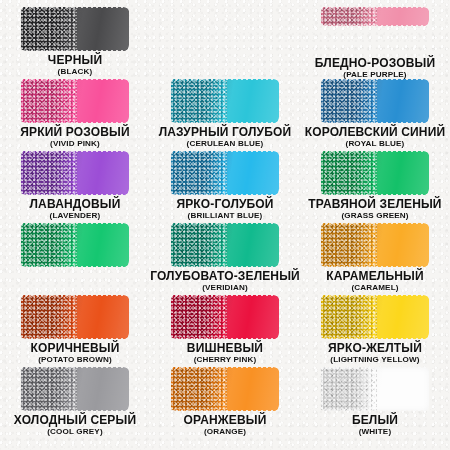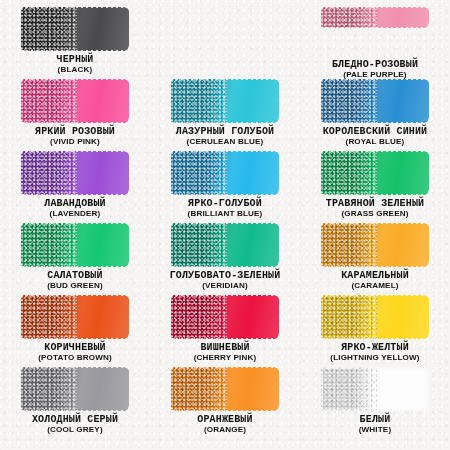--- a/index.html
+++ b/index.html
@@ -80,22 +80,22 @@
     -webkit-mask-image:repeating-linear-gradient(90deg,#000 0 2px,transparent 2px 5px);
     mask-image:repeating-linear-gradient(90deg,#000 0 2px,transparent 2px 5px);
     opacity:.85;
   }
   .labels{
     text-align:center;
     line-height:1.12;
     margin-top:1px;
   }
   .name-ru{
-    font-size:10px;font-weight:bold;color:#111;letter-spacing:.15px;
-    text-transform:uppercase;white-space:nowrap;font-family:Liberation Mono, monospace;
+    font-size:12px;font-weight:bold;color:#111;letter-spacing:.15px;
+    text-transform:uppercase;white-space:nowrap;
   }
   .name-en{
     font-size:8.1px;font-weight:bold;color:#111;letter-spacing:.15px;
     text-transform:uppercase;white-space:nowrap;
   }
   .cell.white .swatch .wash{
     box-shadow:inset 0 0 6px rgba(0,0,0,.05);
   }
 </style>
 </head>
@@ -210,24 +210,20 @@
         </div>
       </div>
       <div class="cell" style="grid-area: 5 / 1;">
         <div class="swatch">
           <div class="wash" style="background: linear-gradient(100deg, rgb(19, 156, 88) 0%, rgb(19, 156, 88) 34%, rgb(24, 198, 114) 55%, rgb(24, 198, 114) 100%);"></div>
           <div class="dense"></div>
           <div class="grain"></div>
           <div class="sheen"></div>
           <div class="edge"></div>
         </div>
-        <div class="labels">
-          <div class="name-ru">САЛАТОВЫЙ</div>
-          <div class="name-en">(BUD GREEN)</div>
-        </div>
       </div>
       <div class="cell" style="grid-area: 5 / 2;">
         <div class="swatch">
           <div class="wash" style="background: linear-gradient(100deg, rgb(14, 138, 113) 0%, rgb(14, 138, 113) 34%, rgb(20, 185, 142) 55%, rgb(20, 185, 142) 100%);"></div>
           <div class="dense"></div>
           <div class="grain"></div>
           <div class="sheen"></div>
           <div class="edge"></div>
         </div>
         <div class="labels">

